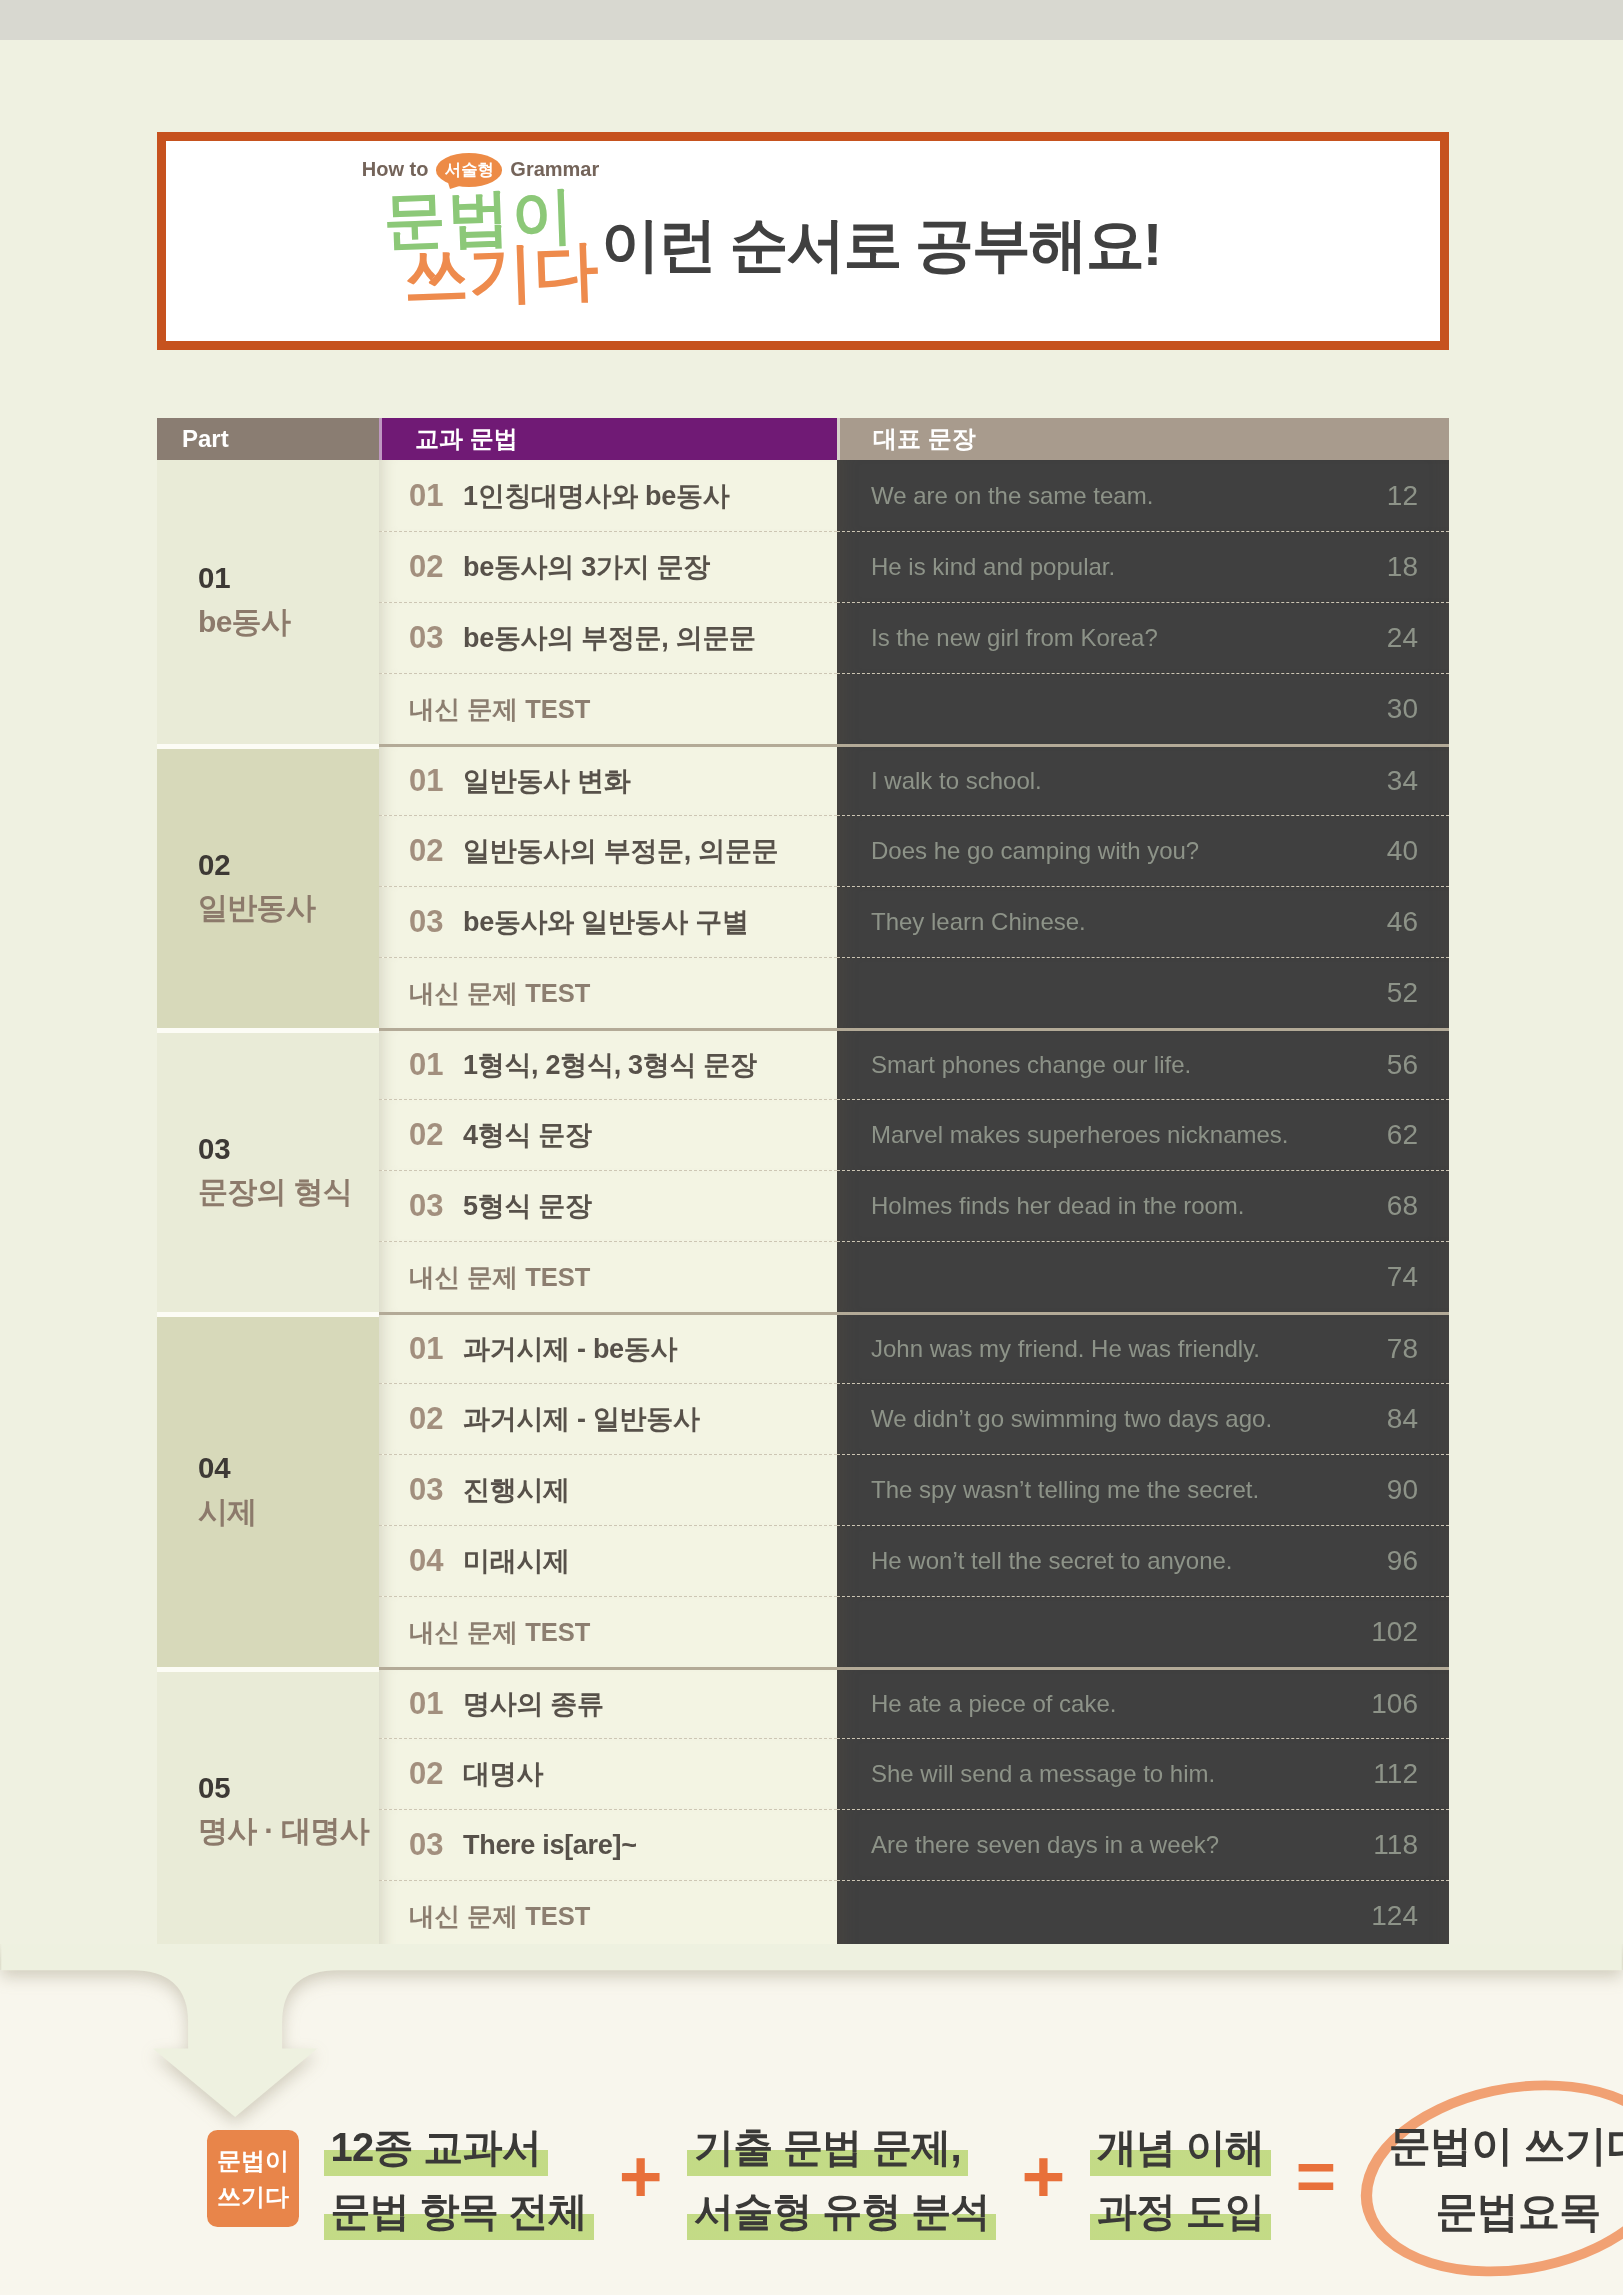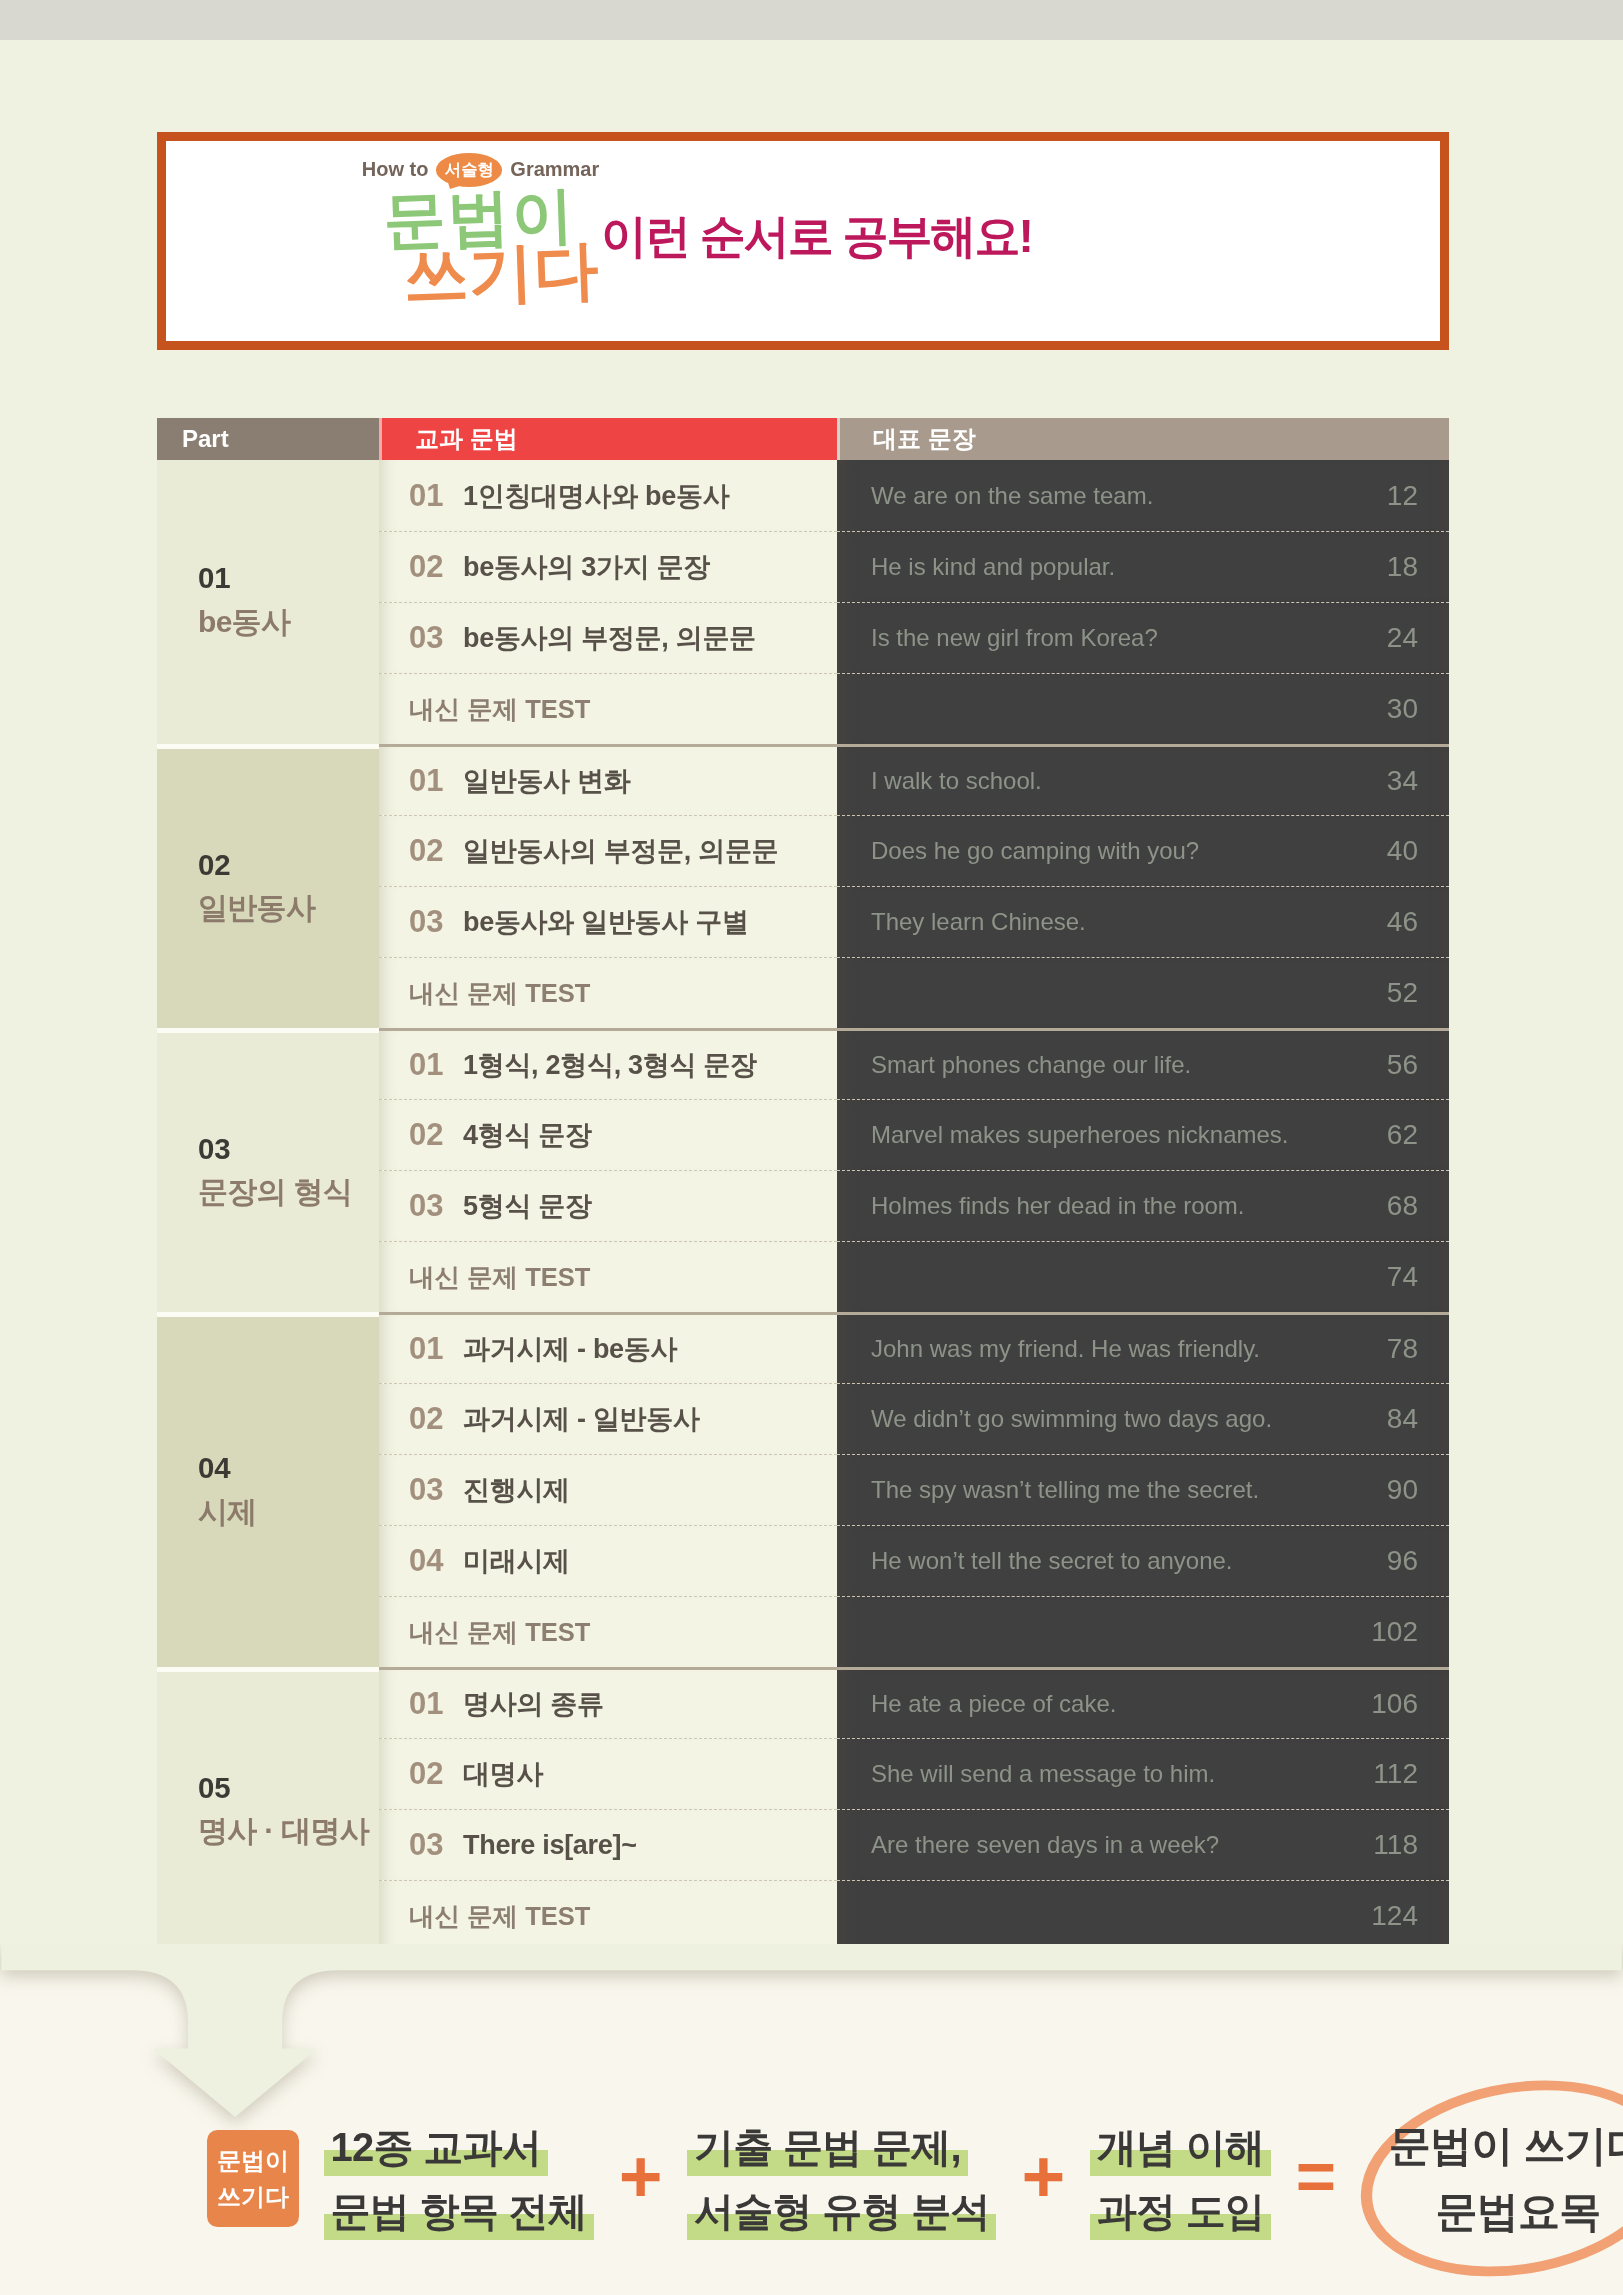--- a/index.html
+++ b/index.html
@@ -12,29 +12,29 @@
   .logo{position:absolute;left:177px;top:11.8px;width:275px;text-align:center;}
   .logo-top{display:flex;align-items:center;justify-content:center;gap:7.9px;
             font-size:20px;font-weight:700;color:#74645a;}
   .bubble{position:relative;background:#ed8b46;color:#fff;font-size:16.4px;font-weight:700;
           padding:5.9px 8.5px;border-radius:50%;}
   .bubble::after{content:"";position:absolute;left:6.5px;bottom:-9.2px;
                  border:7.2px solid transparent;border-top-color:#ed8b46;transform:rotate(28deg);}
   .logo-main{margin-top:2.6px;line-height:.94;font-weight:800;transform:rotate(-2deg);}
   .logo-l1{display:block;font-size:62px;color:#8cc878;letter-spacing:2px;}
   .logo-l2{display:block;font-size:65px;color:#ee8b4d;margin-left:39px;margin-top:-3.9px;}
-  .main-title{position:absolute;left:435px;top:65px;font-size:46px;font-weight:800;
-              color:#be185d;letter-spacing:-2px;white-space:nowrap;}
+  .main-title{position:absolute;left:435px;top:65px;font-size:59px;font-weight:800;
+              color:#404040;letter-spacing:-2px;white-space:nowrap;}
 
   
   .toc{position:absolute;left:157px;top:378px;width:1292px;}
   .toc-head{display:grid;grid-template-columns:222px 458px 612px;height:42px;}
   .th{display:flex;align-items:center;color:#fff;font-size:24px;font-weight:700;}
   .th-part{background:#8a7d72;padding-left:25px;}
-  .th-mid{background:#ef4444;padding-left:33px;border-left:3.3px solid rgba(255,255,255,.55);box-sizing:border-box;}
+  .th-mid{background:#701a75;padding-left:33px;border-left:3.3px solid rgba(255,255,255,.55);box-sizing:border-box;}
   .th-right{background:#a89b8d;padding-left:33px;border-left:3.9px solid rgba(255,255,255,.55);box-sizing:border-box;}
 
   .part-block{display:grid;grid-template-columns:222px 458px 612px;grid-auto-rows:71px;}
   .part-cell{grid-column:1;display:flex;flex-direction:column;justify-content:center;
              padding-left:41px;box-sizing:border-box;}
   .part-cell.light{background:#e9ebd7;}
   .part-cell.dark{background:#d7d9ba;}
   .part-cell.gap{border-top:5.2px solid #fcfcf5;}
   .part-no{font-size:29.4px;font-weight:700;color:#3d3935;}
   .part-name{font-size:30px;font-weight:700;color:#8c7a6b;margin-top:6.5px;letter-spacing:-0.7px;}

